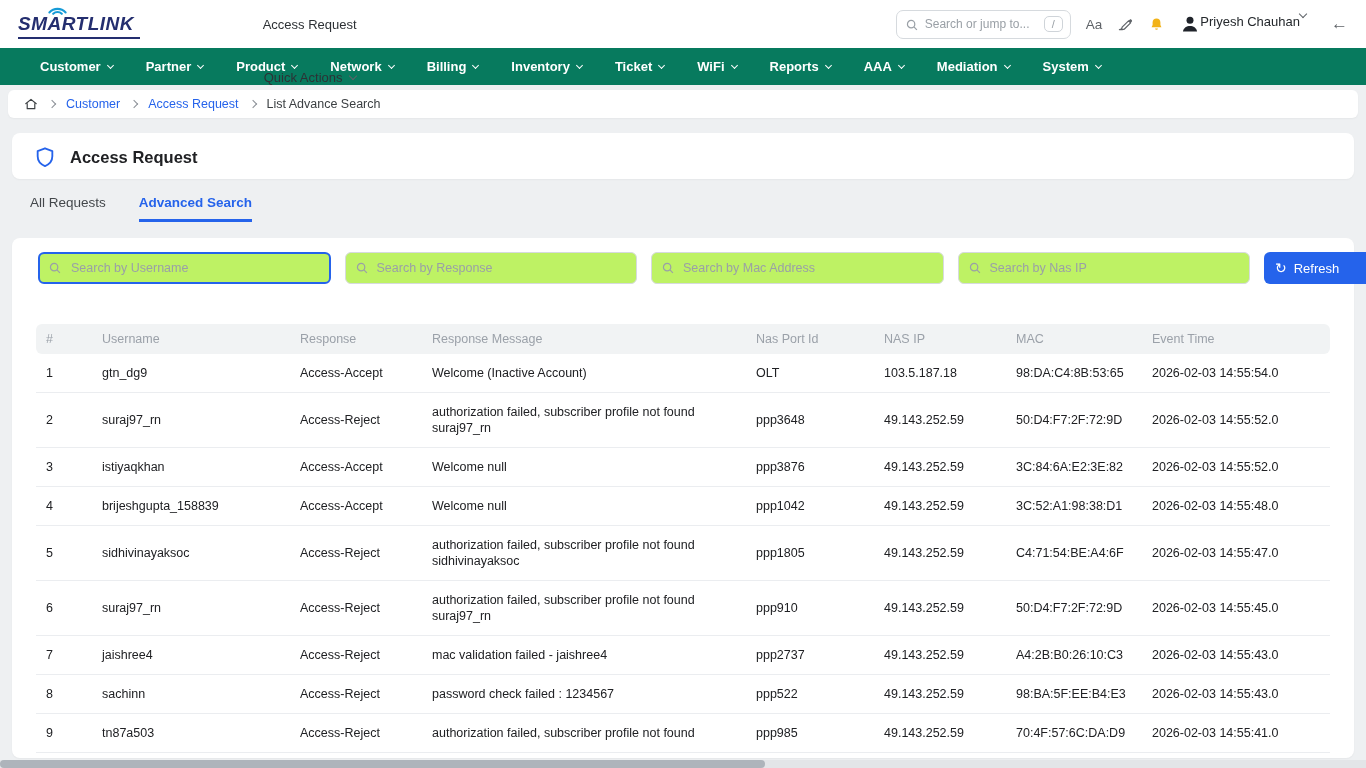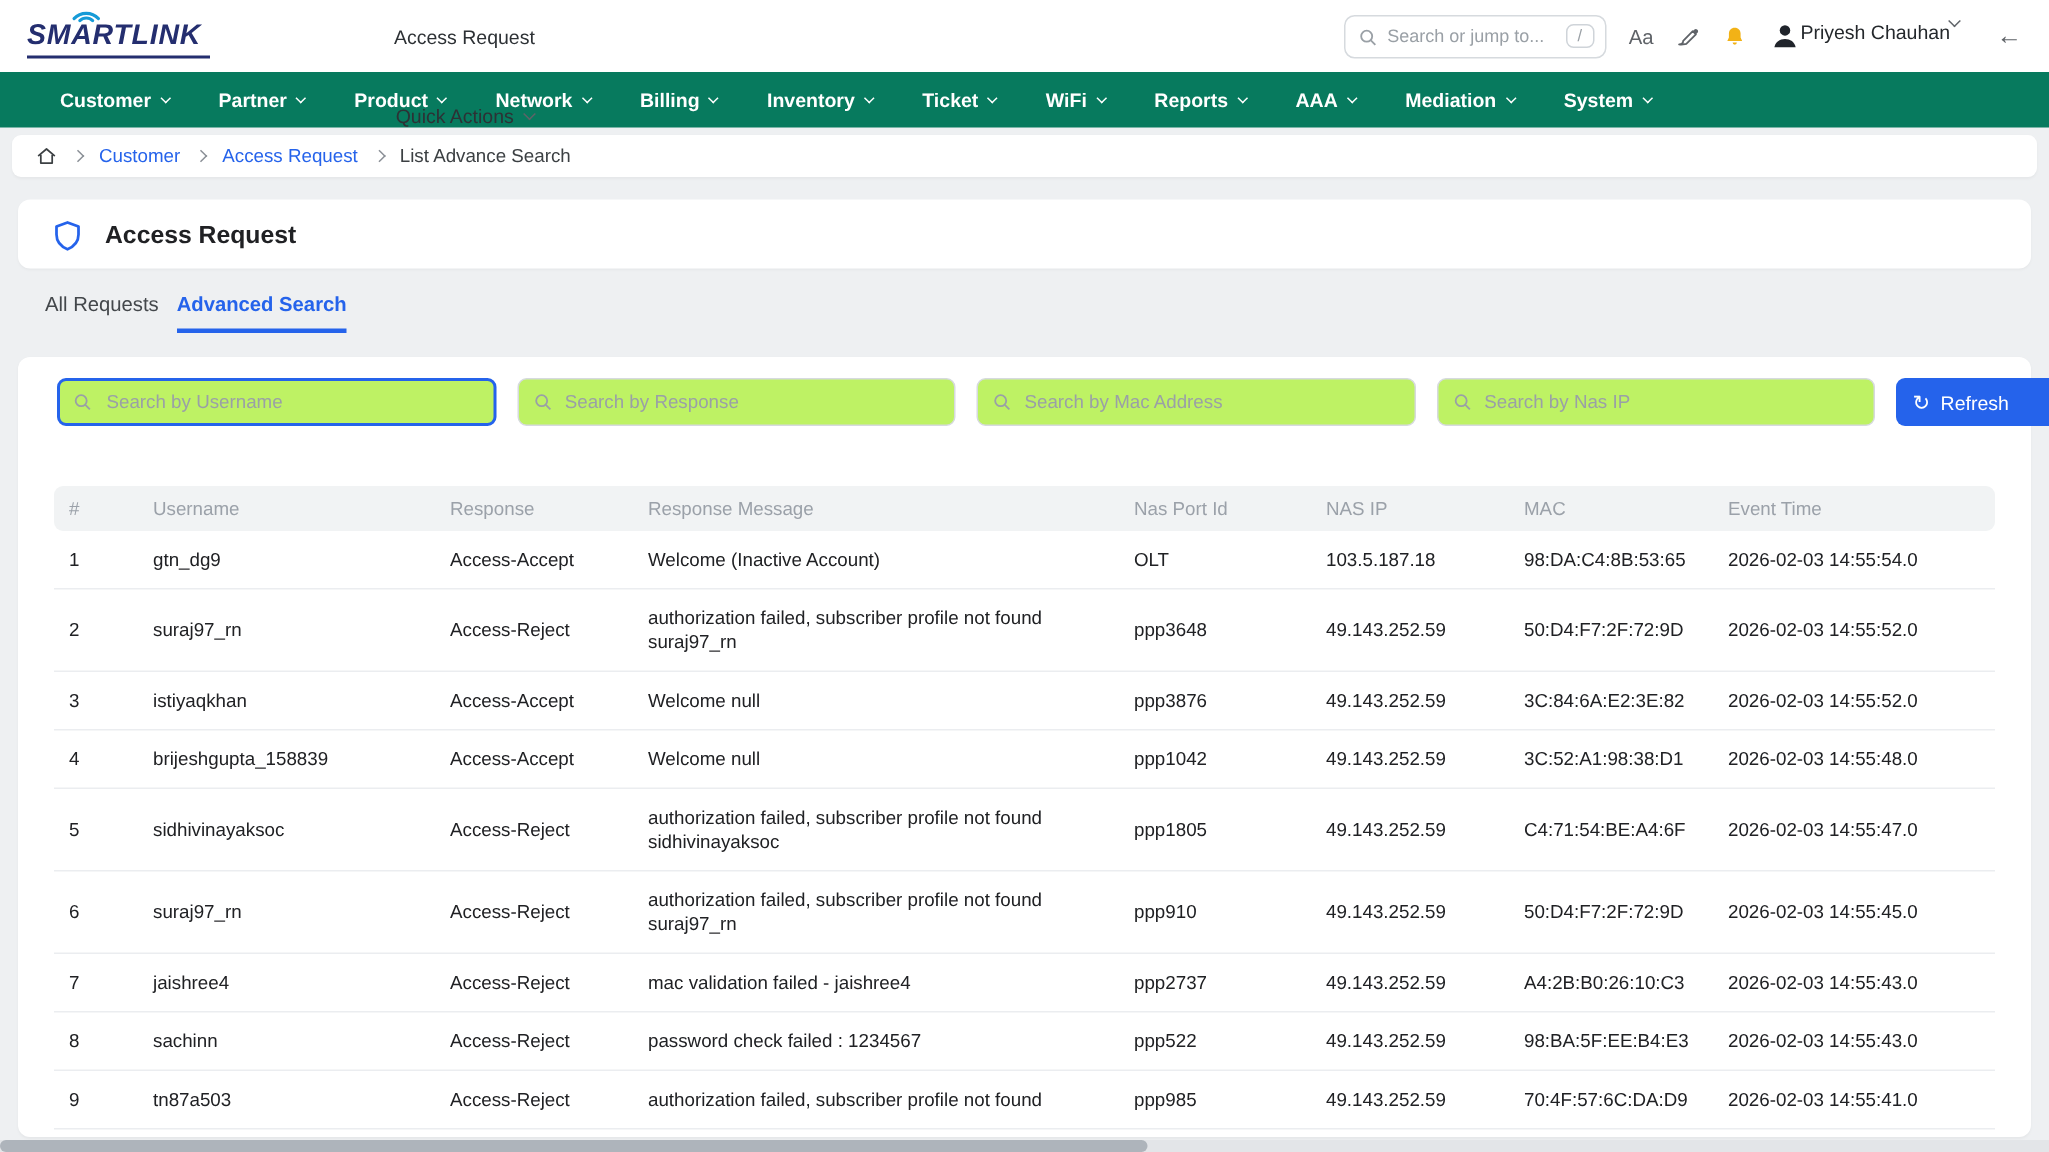--- a/index.html
+++ b/index.html
@@ -41,21 +41,21 @@
   .crumb-current { color:#3c4043; }
   .home { display:inline-flex; cursor:pointer; }
 
   
   .pagecard { margin:15px 12px 0; background:#fff; border-radius:8px; padding:13px 22px 11px; box-shadow:0 1px 2px rgba(0,0,0,.04); }
   .page-title-row { display:flex; align-items:center; gap:14px; }
   .page-title { font-size:16.5px; font-weight:bold; color:#202124; }
   .page-subtitle { font-size:11.5px; color:#85898e; margin-top:5px; }
 
   
-  .tabs { display:flex; gap:12px; padding:16px 30px 0; }
+  .tabs { display:flex; gap:33px; padding:16px 30px 0; }
   .tab { font-size:13.5px; color:#43474b; padding-bottom:9px; cursor:pointer; border-bottom:3px solid transparent; }
   .tab.active { color:var(--accent-blue,#2563eb); font-weight:600; border-bottom-color:var(--accent-blue,#2563eb); }
 
   
   .contentcard { margin:16px 12px 0; background:#fff; border-radius:8px; padding:12px 12px 0; min-height:520px; box-shadow:0 1px 2px rgba(0,0,0,.04); }
   .filters { display:flex; align-items:center; gap:14px; padding:2px 14px 2px; }
   .filter-box { position:relative; flex:1; }
   .filter-box input { width:100%; height:32px; border:1px solid #d6dade; border-radius:6px; padding:0 10px 0 31px; font-size:12.5px; color:#333; font-family:inherit; outline:none; background:#bef264; }
   .filter-box input::placeholder { color:#9aa0a6; }
   .filter-box.focused input { border:2px solid var(--accent-blue,#2563eb); }

